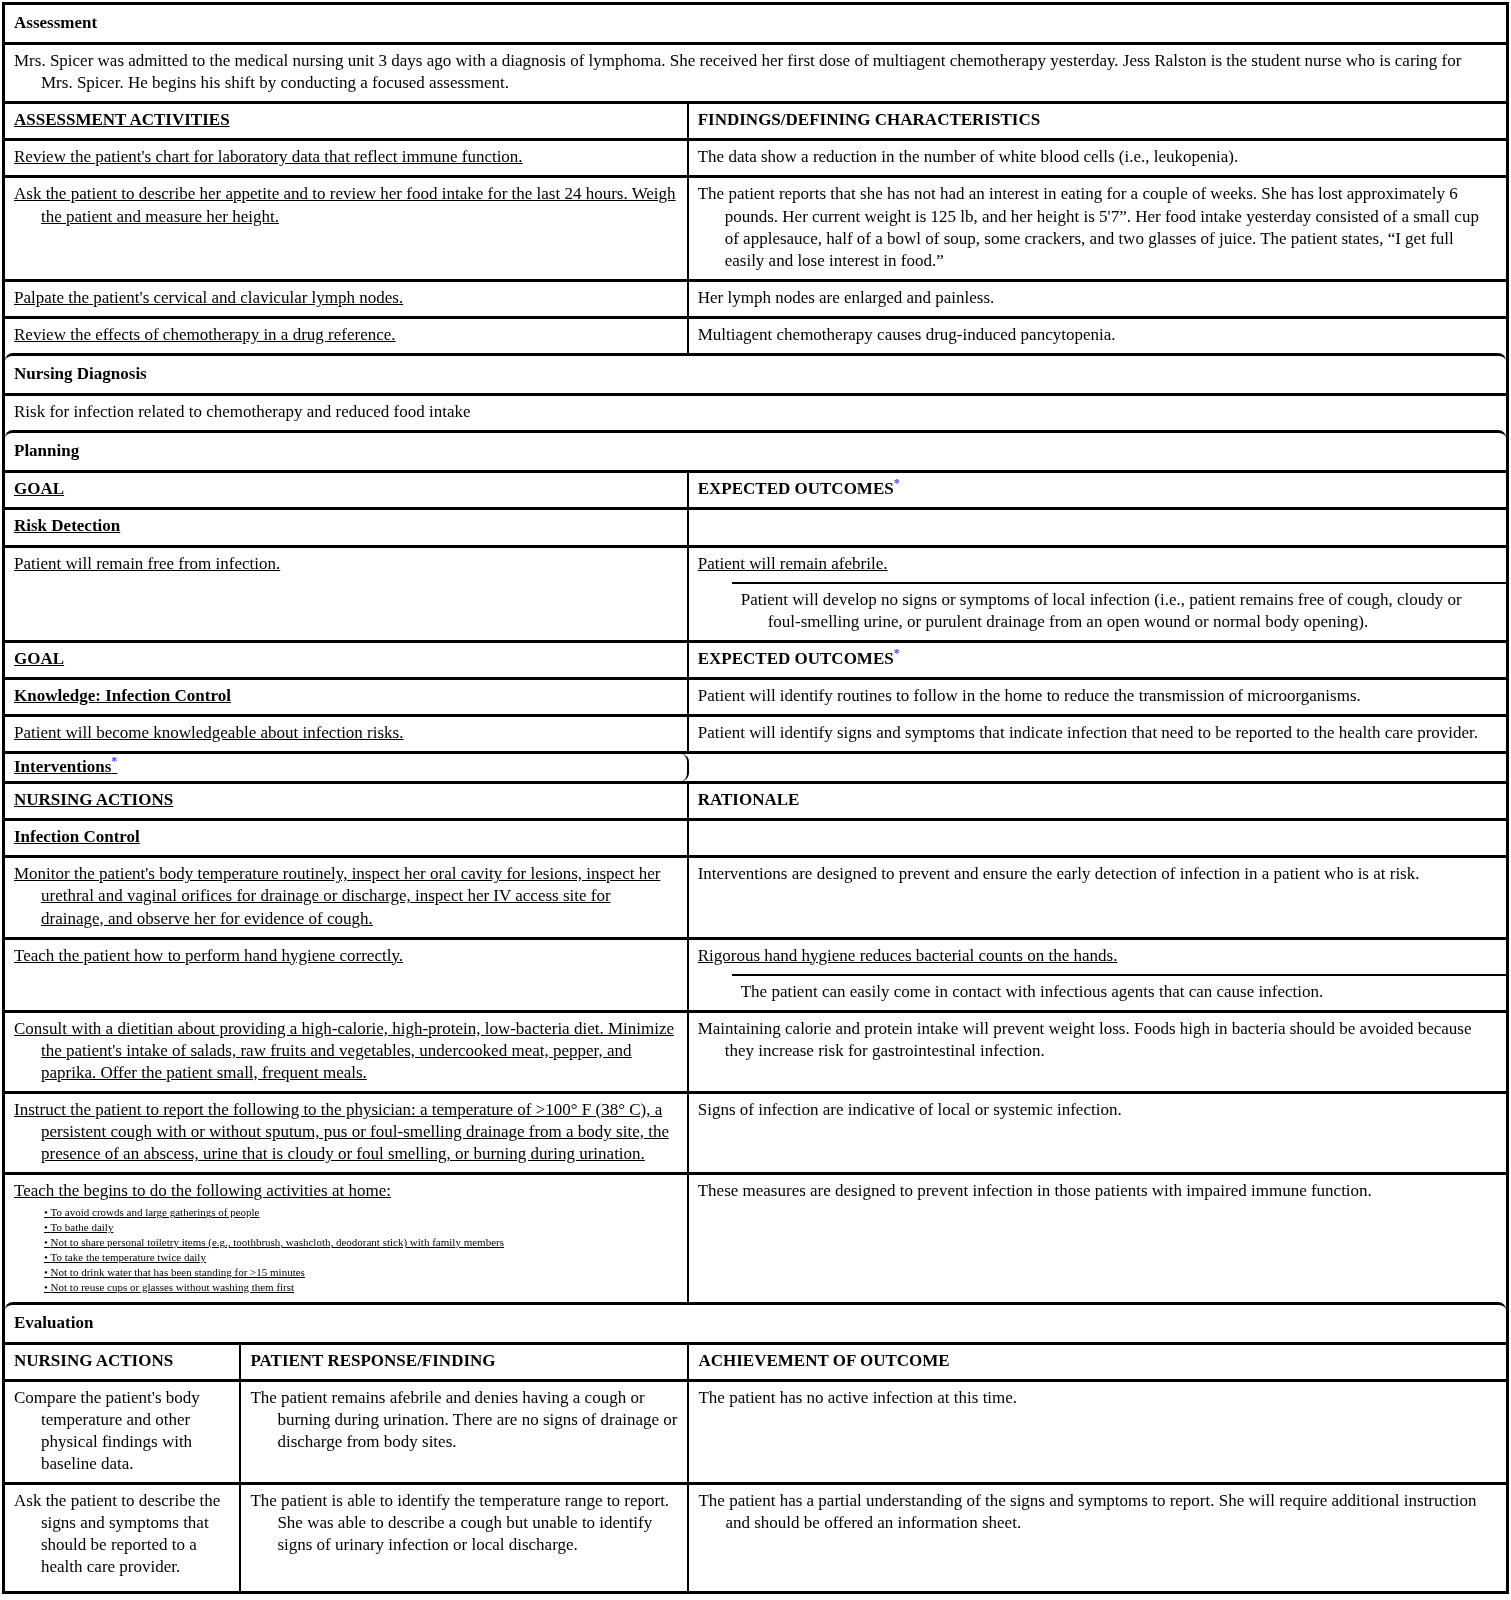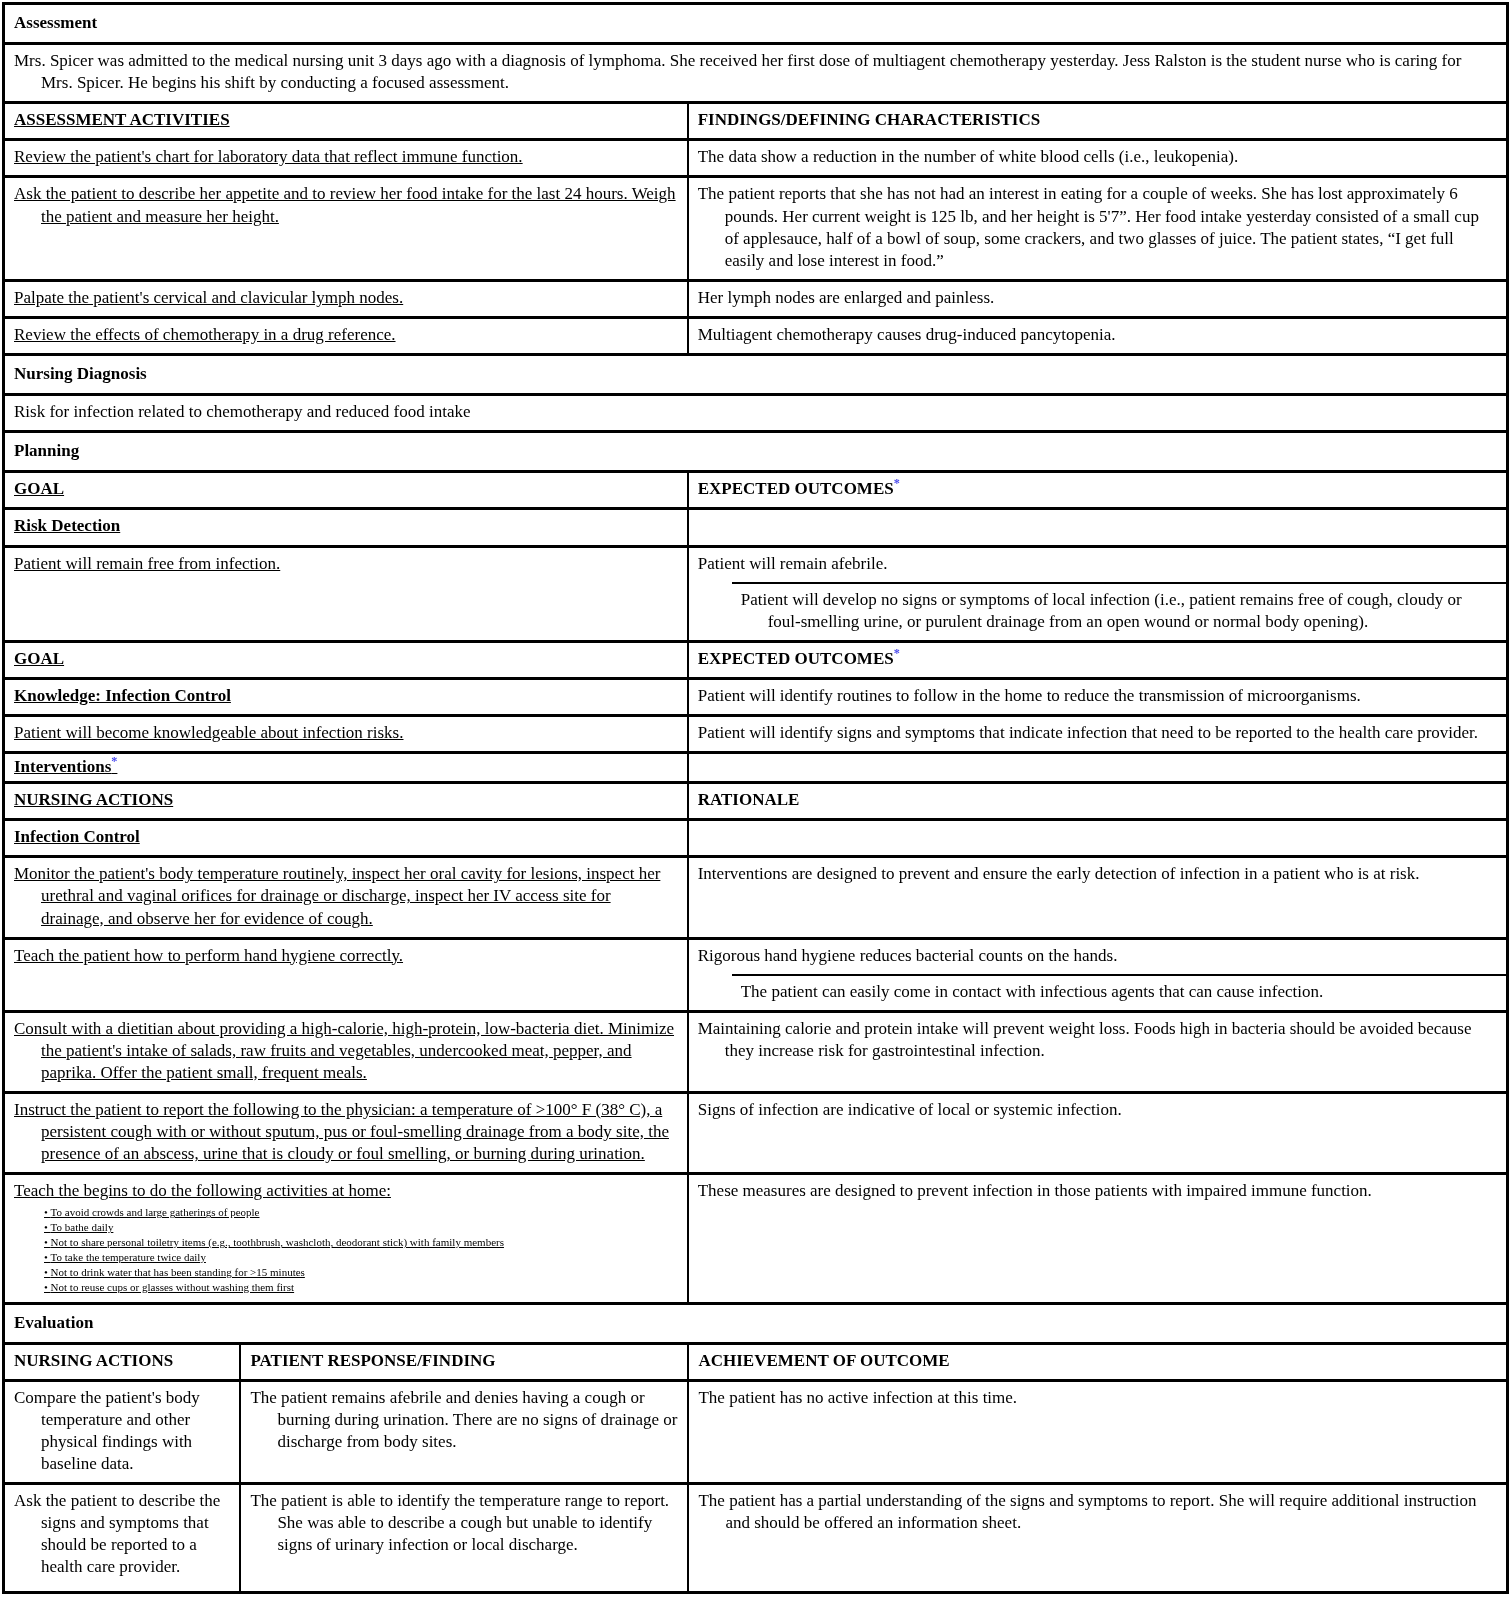--- a/index.html
+++ b/index.html
@@ -17,28 +17,28 @@
     margin: 2px;
     min-height: 1592px;
     display: flex;
     flex-direction: column;
   }
   .row { border-top: 3px solid var(--bd); display: flex; align-items: stretch; }
   .row:first-child { border-top: none; }
   .row:last-child { flex: 1; }
   .full { display: block; }
   .cell { padding: 5px 10px 7px 9px; }
-  .sect { font-weight: bold; padding: 7px 10px 8px 9px; }
+  .sect { font-weight: bold; padding: 7px 10px 8px 9px; border-radius: 8px; }
   .b { font-weight: bold; }
   .hang { margin: 0; padding-left: 27px; text-indent: -27px; }
   .c-left { width: 45.55%; border-right: 2px solid var(--bd); flex-shrink: 0; text-decoration: underline; }
   .c-right { flex: 1; display: flex; flex-direction: column; }
   .c-right > .cell { flex: 1; }
   .c-right > .cell + .cell { border-top: 2px solid var(--bd); flex: 0 0 auto; }
-  .stack2 > .cell:first-child { flex: 0 0 auto; }
+  .stack2 > .cell:first-child { flex: 0 0 auto; text-decoration: underline; }
   .stack2 > .cell + .cell { flex: 1; margin-left: 43px; }
   sup.ast { color: var(--ast); font-size: 0.72em; line-height: 0; }
   ul.bullets {
     margin: 3px 0 0 0;
     padding: 0 0 0 30px;
     list-style: none;
     font-size: 11px;
     line-height: 1.35;
   }
   ul.bullets li { padding-left: 11px; text-indent: -11px; }

